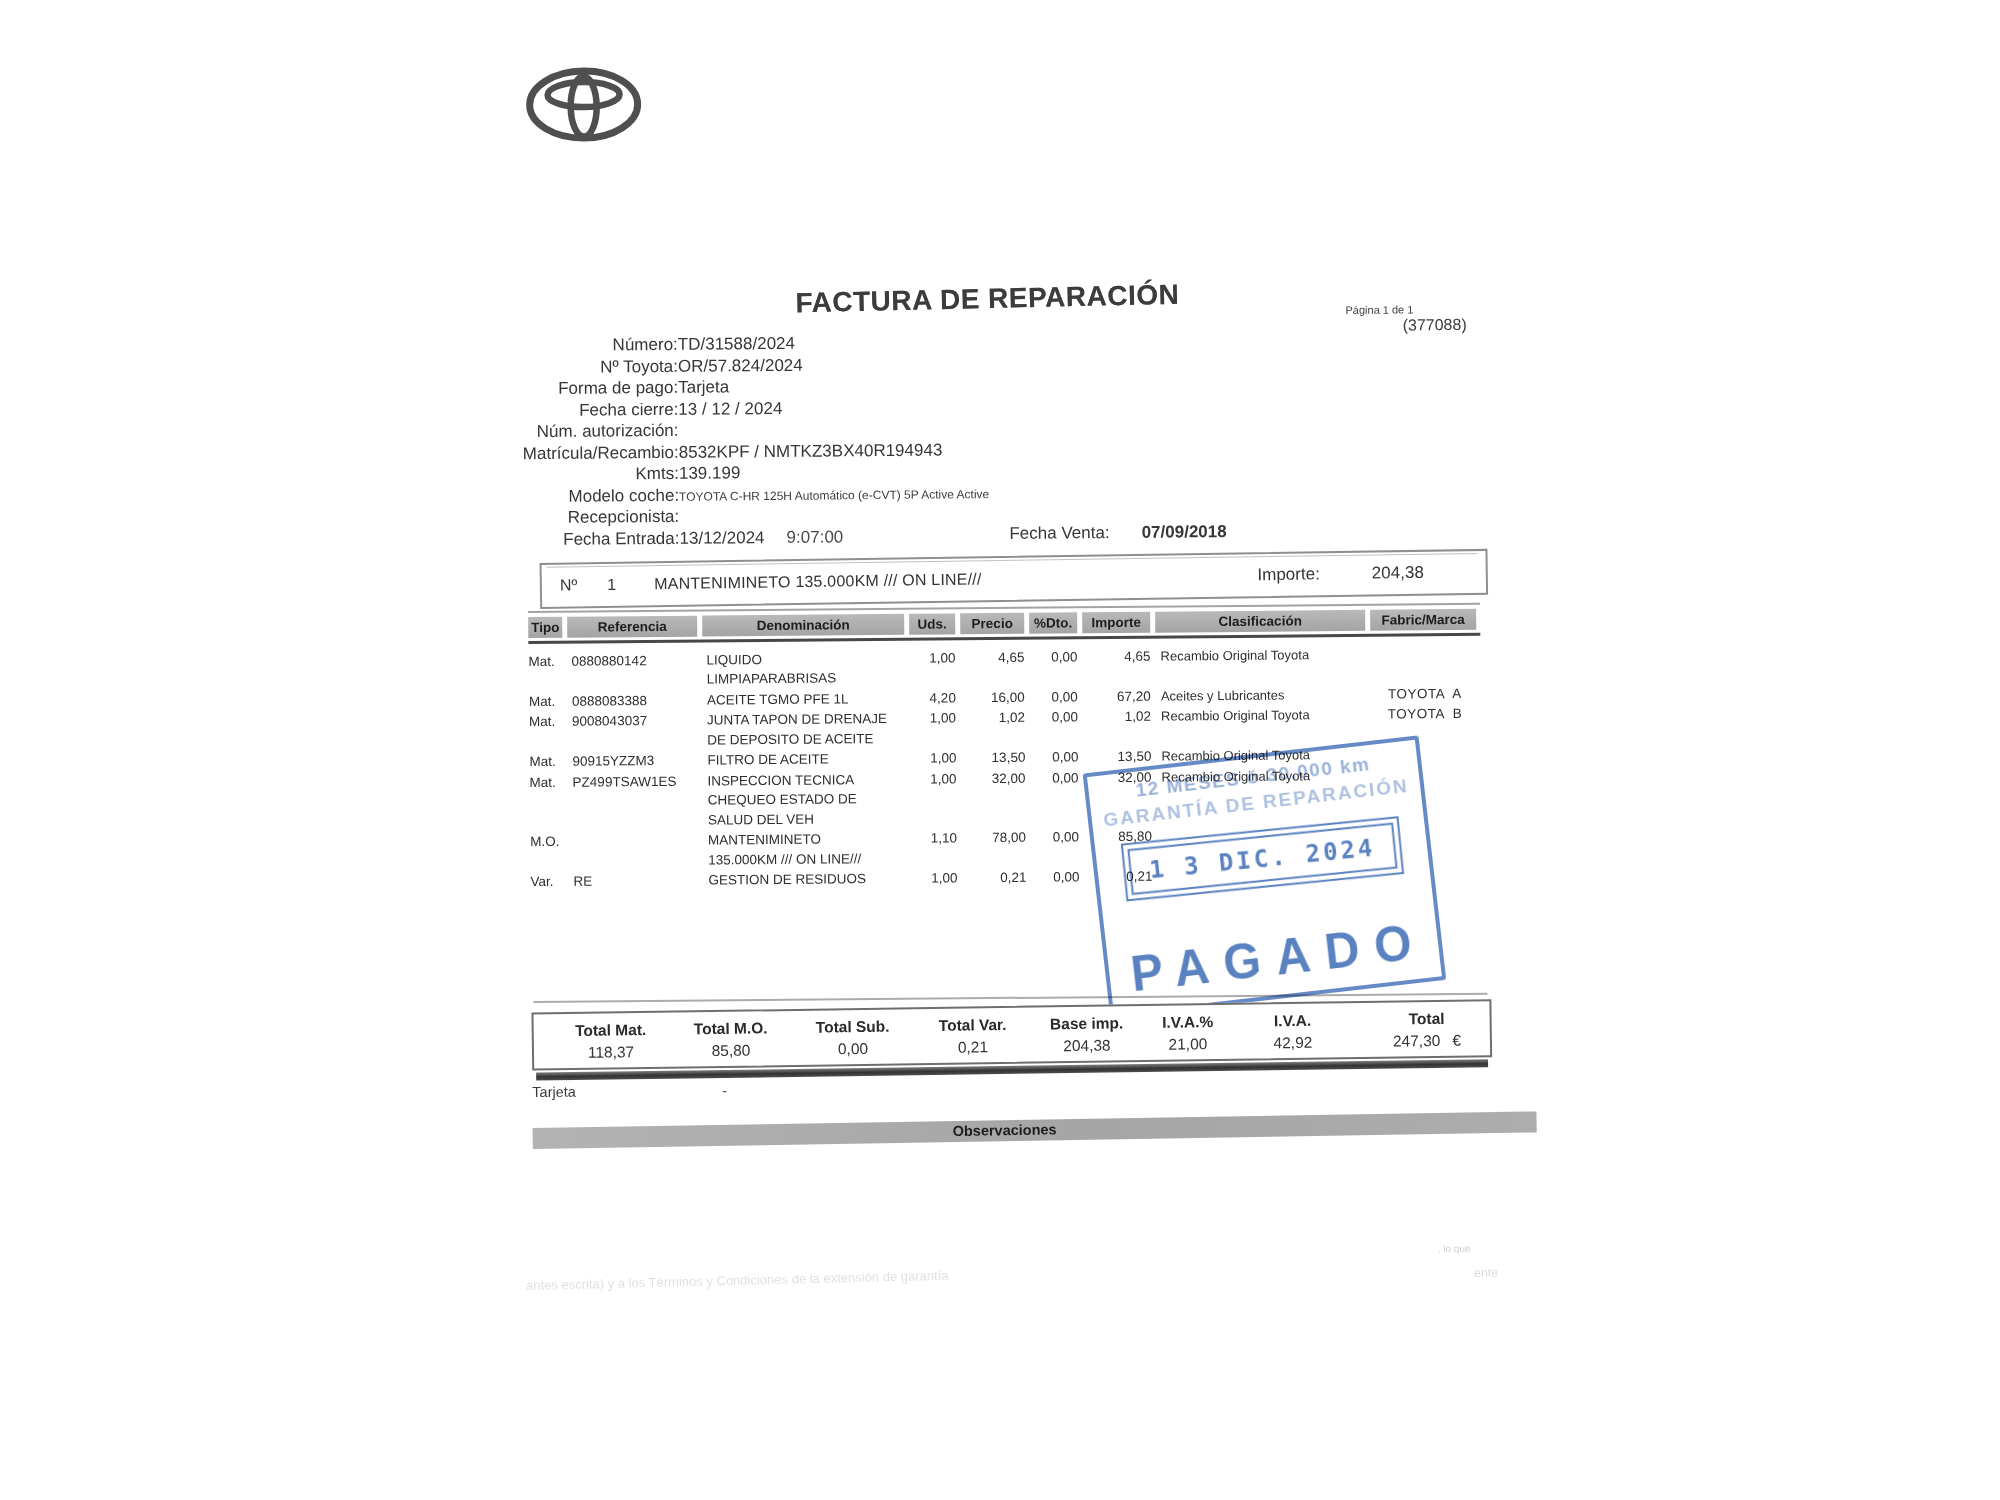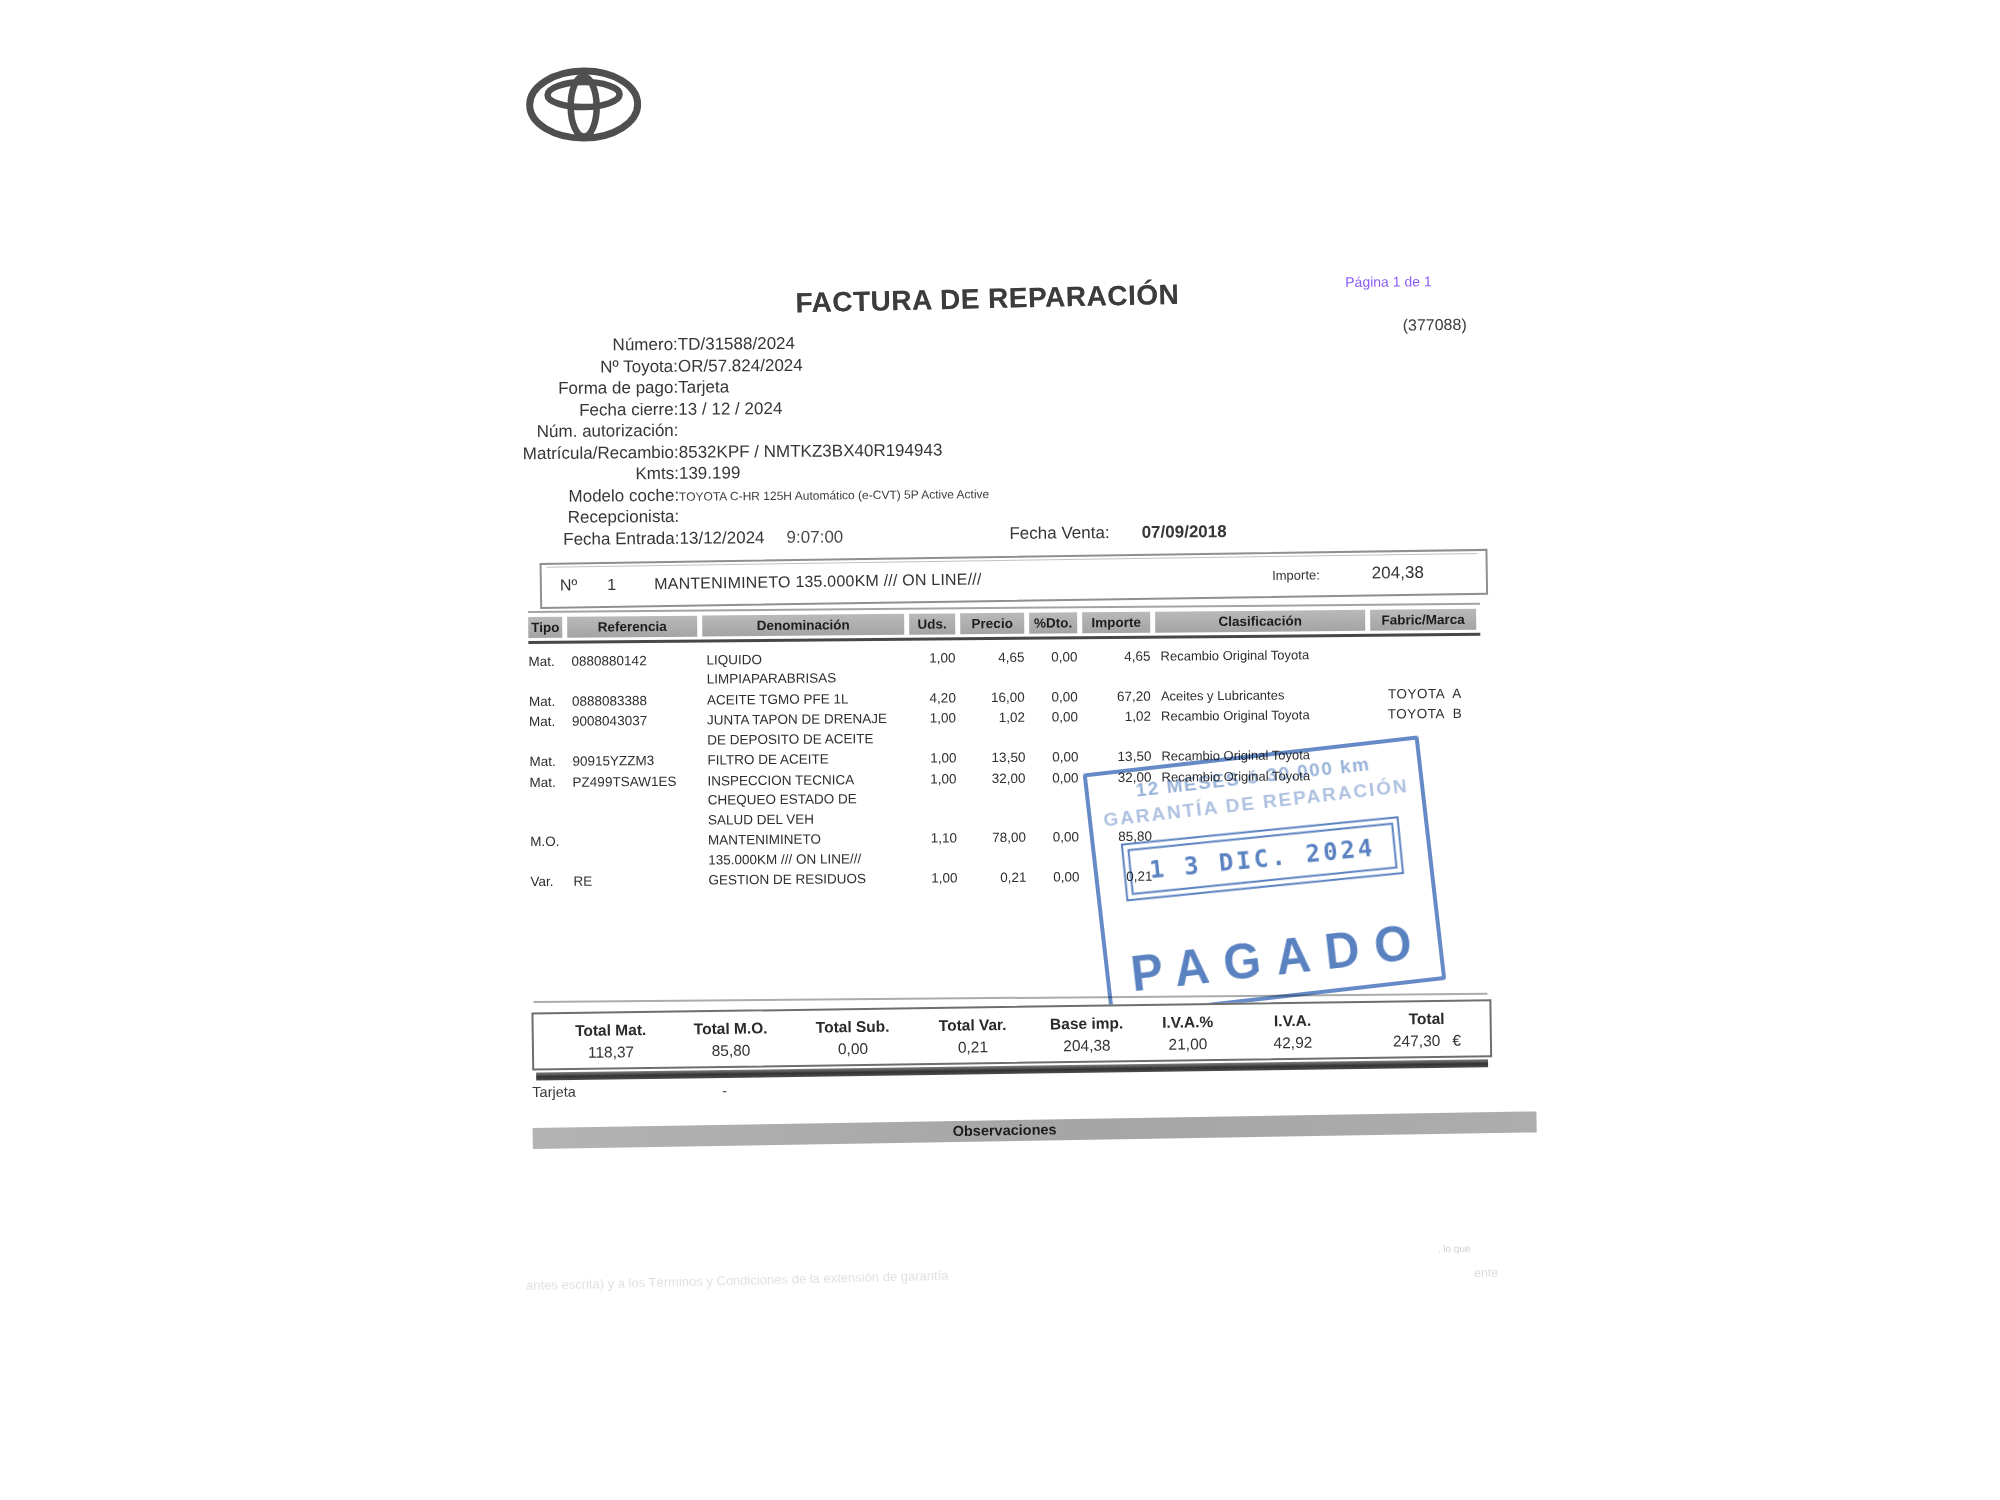--- a/index.html
+++ b/index.html
@@ -7,21 +7,21 @@
           font-family:"Liberation Sans","DejaVu Sans",sans-serif;color:#333;}
   #docwrap{position:absolute;inset:0;transform:rotate(-0.5deg);transform-origin:1000px 600px;}
 
   
   .logo{position:absolute;left:528px;top:62px;width:120px;height:78px;}
 
   
   .title{position:absolute;left:690px;top:283px;width:600px;text-align:center;
          font-size:28px;font-weight:bold;color:#3c3c3c;letter-spacing:.5px;
          transform:rotate(-0.8deg);text-shadow:0 0 .6px rgba(60,60,60,.55);}
-  .pageinfo{position:absolute;left:1348px;top:277px;font-size:14px;color:#8b5cf6;}
+  .pageinfo{position:absolute;left:1348px;top:307px;font-size:11px;color:#404040;}
   .docnum{position:absolute;left:1393px;top:320px;font-size:16px;color:#3a3a3a;margin-left:12px;}
 
   
   .fields{position:absolute;left:522px;top:331px;width:640px;font-size:17px;color:#363636;}
   .frow{display:flex;height:21.5px;line-height:21.5px;}
   .flabel{width:158px;flex:none;text-align:right;}
   .fvalue{white-space:nowrap;}
   .fvalue.small{font-size:12px;line-height:12px;padding-top:6px;color:#3d3d3d;}
   .ftime{margin-left:22px;color:#4a4a4a;}
   .fventa{position:absolute;left:1010px;top:524px;font-size:17px;color:#363636;}
@@ -29,21 +29,21 @@
 
   
   .wobox{position:absolute;left:540px;top:556px;width:948px;height:46px;
          border:2px solid #8f8f8f;box-sizing:border-box;display:flex;align-items:center;
          font-size:16px;color:#333;transform:rotate(-0.35deg);background:rgba(255,255,255,.6);}
   .wobox::after{content:"";position:absolute;left:5px;right:8px;top:2px;
          border-top:1.5px solid rgba(120,120,120,.45);}
   .wo-no{margin-left:18px;}
   .wo-num{margin-left:30px;}
   .wo-desc{margin-left:38px;letter-spacing:.2px;}
-  .wo-implabel{margin-left:auto;font-size:13px;}
+  .wo-implabel{margin-left:auto;font-size:17px;}
   .wo-impval{margin:0 62px 0 52px;font-size:17px;}
 
   
   .frameline{position:absolute;left:528px;top:607px;width:952px;height:1.5px;background:#a3a3a3;}
   .itable{position:absolute;left:528px;top:613px;width:952px;}
   .igrid{display:grid;grid-template-columns:34px 130px 202px 46px 64px 48px 68px 210px 106px;column-gap:5px;}
   .ihead .hc{background:linear-gradient(180deg,#b9b9b9,#a4a4a4);color:#1d1d1d;font-weight:bold;
          font-size:13.5px;text-align:center;height:21px;line-height:21px;}
   .irule{height:2.5px;background:#474747;margin-top:3px;}
   .ibody{margin-top:8px;}

